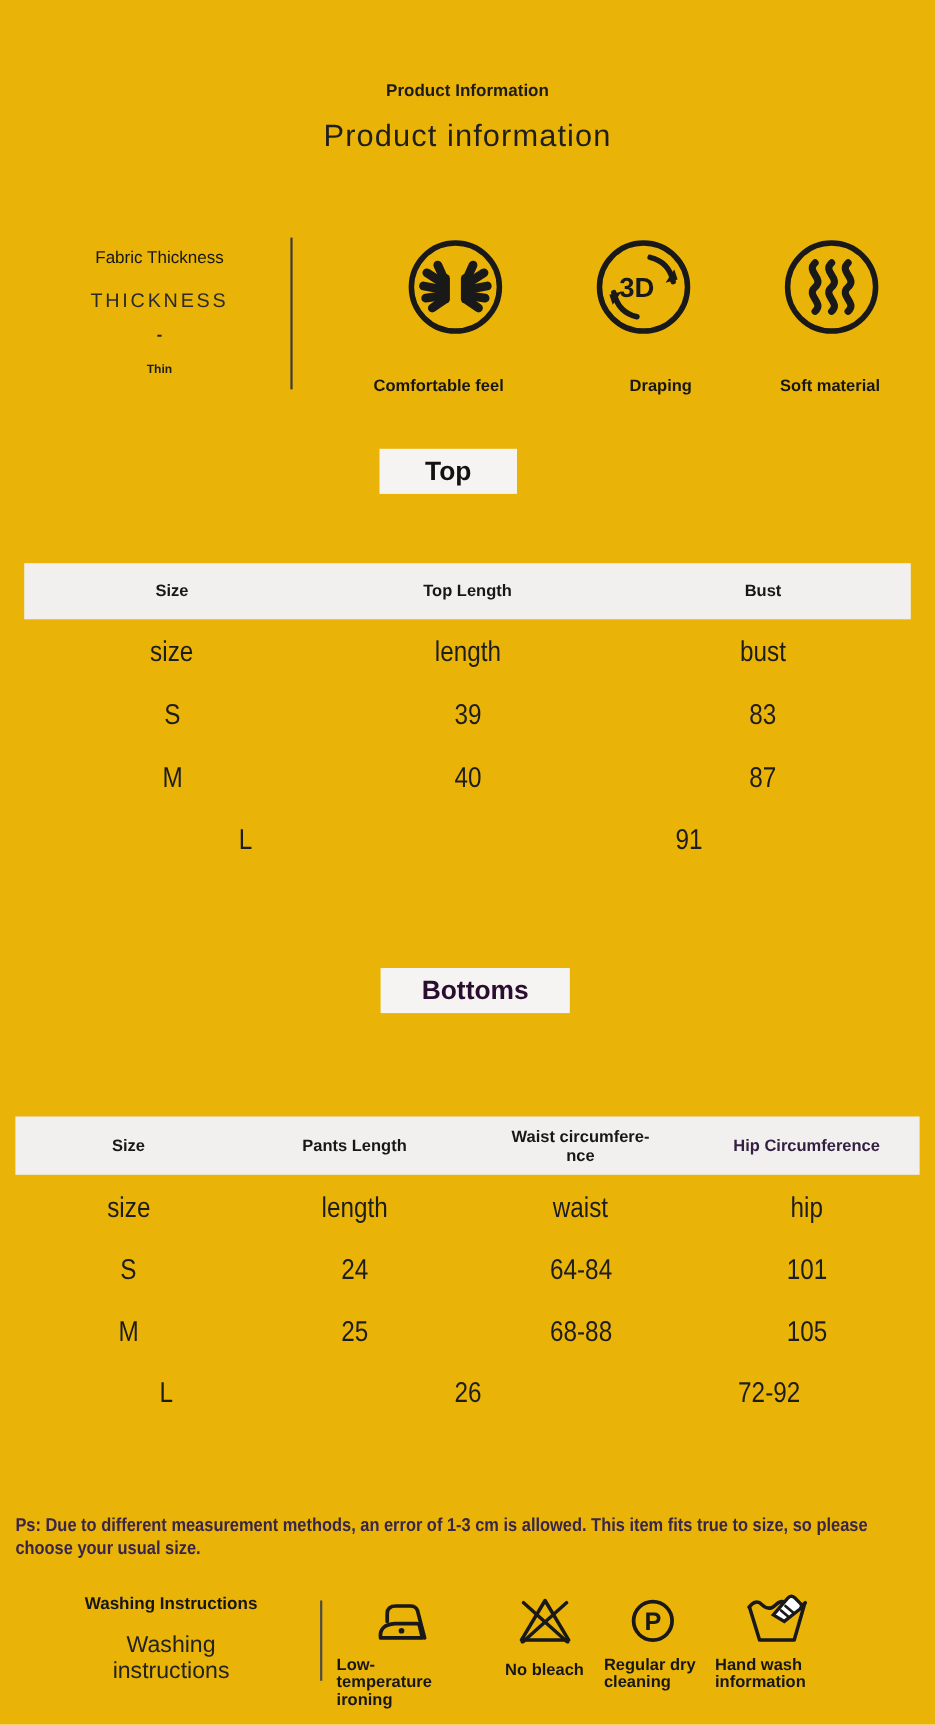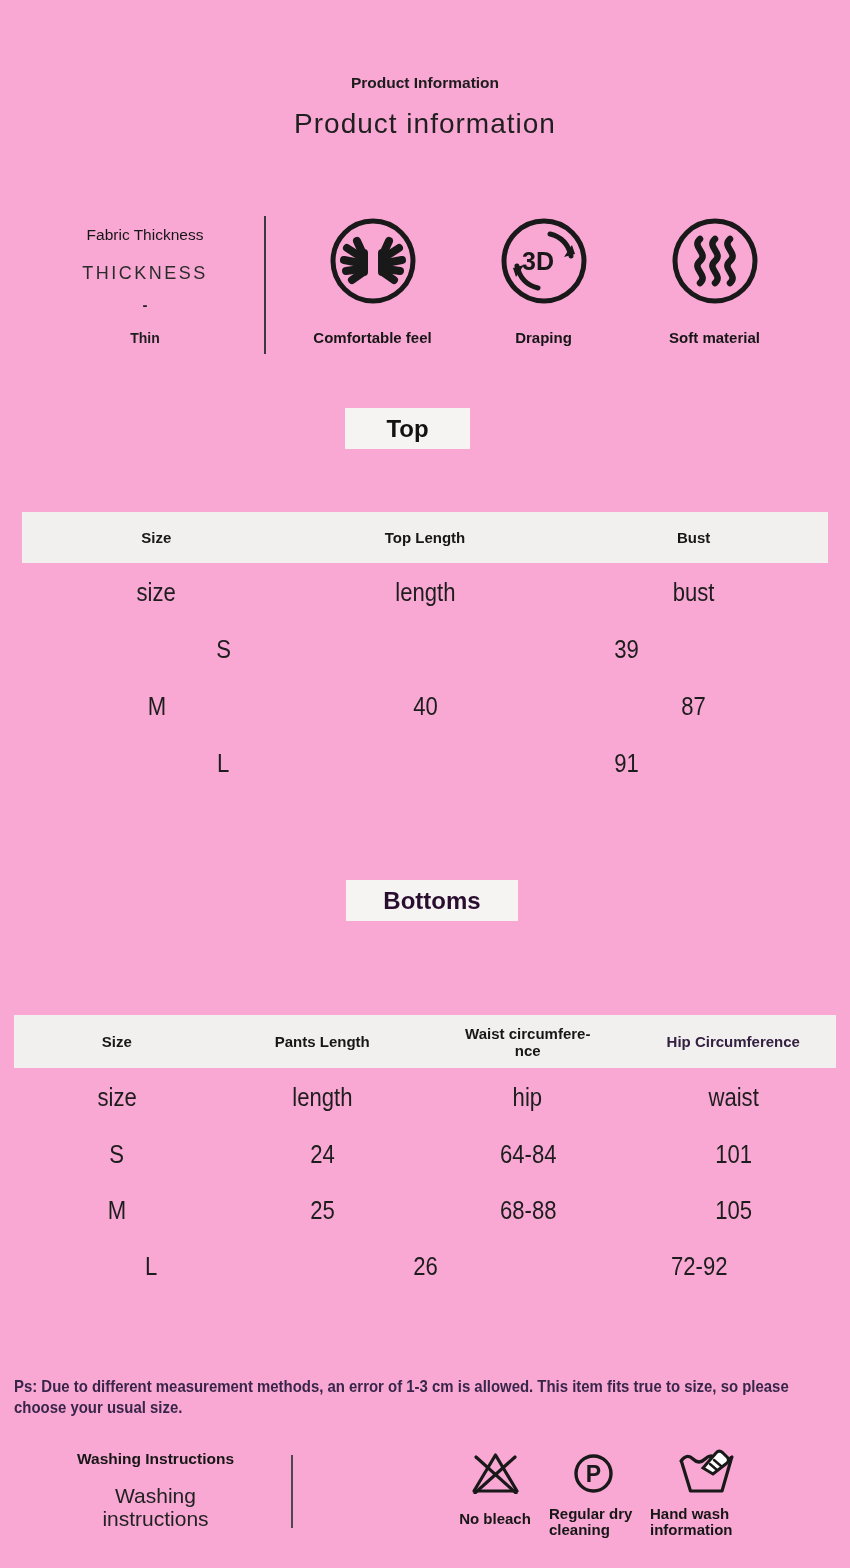--- a/index.html
+++ b/index.html
@@ -1,34 +1,34 @@
 <!DOCTYPE html>
 <html><head>
 <meta charset="utf-8">
 <style>
   * { margin:0; padding:0; box-sizing:border-box; }
   html,body { background:#ffffff; }
   body { font-family:"Liberation Sans", sans-serif; color:#1e1e1e; }
-  #page { position:relative; width:850px; height:1568px; background:#f9a8d4; overflow:hidden; margin:0 auto; }
+  #page { position:relative; width:850px; height:1568px; background:#eab308; overflow:hidden; margin:0 auto; }
 
   .title-small { position:absolute; top:74px; left:0; width:100%; text-align:center;
                  font-size:15.5px; font-weight:bold; color:#1c1c1c; }
   .title-large { position:absolute; top:108px; left:0; width:100%; text-align:center;
                  font-size:28px; font-weight:400; letter-spacing:1px; color:#1f1f1f; }
 
   
   .fabric-info { position:absolute; left:40px; top:226px; width:210px; text-align:center; }
   .fabric-title { font-size:15.5px; font-weight:normal; color:#161616; }
   .fabric-scale { margin-top:19px; font-size:18px; letter-spacing:2.5px; color:#2b2b2b; }
   .fabric-dash  { margin-top:12px; font-size:15px; font-weight:bold; }
-  .fabric-value { margin-top:17px; font-size:14px; font-weight:bold; }
+  .fabric-value { margin-top:17px; font-size:11px; font-weight:bold; }
   .fdivider { position:absolute; left:264px; top:216px; width:1.5px; height:138px; background:#3a3a3a; }
 
   .features { position:absolute; left:287px; top:217px; display:flex; }
-  .feature { width:171px; display:flex; flex-direction:column; align-items:center; }
+  .feature { width:171px; display:flex; flex-direction:column; align-items:flex-end;gap:13px; }
   .feature svg { display:block; }
   .feature-label { margin-top:24px; font-size:15px; font-weight:bold; color:#161616; }
 
   
   .sec-heading { position:absolute; display:flex; align-items:center; justify-content:center;
                  background:#f5f4f3; font-weight:bold; }
   .heading-top { left:345px; top:408px; width:125px; height:41px; font-size:24px; color:#121212; }
   .heading-bottoms { left:346px; top:880px; width:172px; height:41px; font-size:24px; color:#2a0e2f; }
 
   
@@ -144,20 +144,21 @@
       <div>Bust</div>
     </div>
     <div class="trow subrow">
       <div><span class="cond">size</span></div>
       <div><span class="cond">length</span></div>
       <div><span class="cond">bust</span></div>
     </div>
     <div class="trow drow">
       <div><span class="cond">S</span></div>
       <div><span class="cond">39</span></div>
+      <div><span class="cond">83</span></div>
     </div>
     <div class="trow drow">
       <div><span class="cond">M</span></div>
       <div><span class="cond">40</span></div>
       <div><span class="cond">87</span></div>
     </div>
     <div class="trow drow">
       <div><span class="cond">L</span></div>
       <div><span class="cond">91</span></div>
     </div>
@@ -169,22 +170,22 @@
     <div class="trow thead">
       <div>Size</div>
       <div>Pants Length</div>
       <div>Waist circumfere-
 nce</div>
       <div class="hip">Hip Circumference</div>
     </div>
     <div class="trow subrow">
       <div><span class="cond">size</span></div>
       <div><span class="cond">length</span></div>
+      <div><span class="cond">waist</span></div>
       <div><span class="cond">hip</span></div>
-      <div><span class="cond">waist</span></div>
     </div>
     <div class="trow drow">
       <div><span class="cond">S</span></div>
       <div><span class="cond">24</span></div>
       <div><span class="cond">64-84</span></div>
       <div><span class="cond">101</span></div>
     </div>
     <div class="trow drow">
       <div><span class="cond">M</span></div>
       <div><span class="cond">25</span></div>
@@ -201,20 +202,30 @@
   <div class="note">
     <span class="note-inner">Ps: Due to different measurement methods, an error of 1-3 cm is allowed. This item fits true to size, so please choose your usual size.</span>
   </div>
 
   <div class="washing-info">
     <div class="washing-title">Washing Instructions</div>
     <div class="washing-subtitle">Washing instructions</div>
   </div>
   <div class="wdivider"></div>
 
+  <div class="witem witem-iron">
+    <div class="wicon">
+      <svg width="52" height="44" viewBox="0 0 52 44">
+        <path d="M13 24 L13 17 Q13 10 21 10 L34 10 Q39 10 40.5 14 L47 39" fill="none" stroke="#191919" stroke-width="3.4" stroke-linecap="round" stroke-linejoin="round"></path>
+        <path d="M7 39 Q5.5 27 20 26 L40 26 Q42 26 42.5 28.5 L45 39 Z" fill="none" stroke="#191919" stroke-width="3.4" stroke-linejoin="round"></path>
+        <circle cx="26" cy="32.5" r="2.6" fill="#191919"></circle>
+      </svg>
+    </div>
+    <div class="wlabel">Low-temperature ironing</div>
+  </div>
 
   <div class="witem witem-bleach">
     <div class="wicon">
       <svg width="55" height="46" viewBox="0 0 55 46">
         <path d="M27.5 7 L49 43 L6 43 Z" fill="none" stroke="#191919" stroke-width="3.2" stroke-linejoin="round"></path>
         <line x1="8" y1="9" x2="48" y2="45" stroke="#191919" stroke-width="3.2" stroke-linecap="round"></line>
         <line x1="47" y1="9" x2="7" y2="45" stroke="#191919" stroke-width="3.2" stroke-linecap="round"></line>
       </svg>
     </div>
     <div class="wlabel">No bleach</div>

